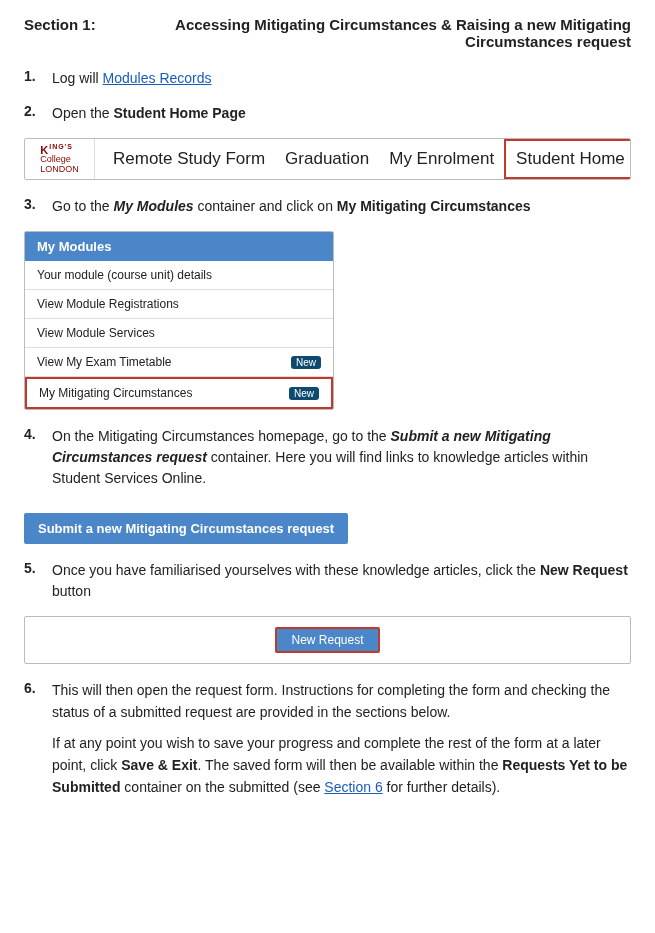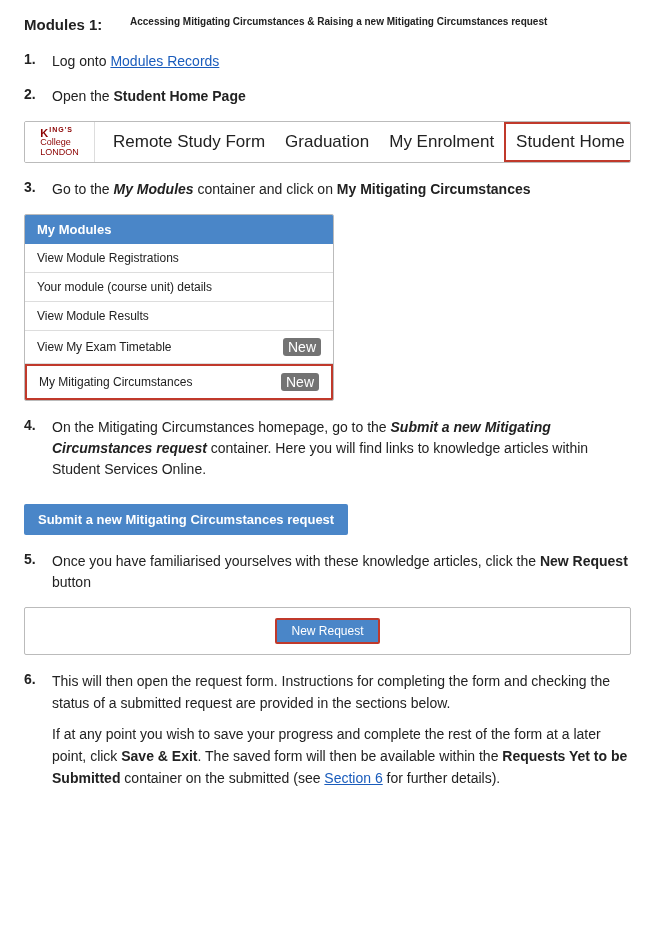--- a/index.html
+++ b/index.html
@@ -19,23 +19,23 @@
       margin-bottom: 18px;
       border-bottom: none;
     }
     .section-label {
       font-size: 15px;
       font-weight: bold;
       white-space: nowrap;
       min-width: 90px;
     }
     .section-title {
-      font-size: 10px;
-      font-weight: bold;
-      text-align: left;
+      font-size: 15px;
+      font-weight: bold;
+      text-align: right;
       flex: 1;
     }
 
     .steps-list {
       list-style: none;
       padding: 0;
       margin: 0;
     }
     .step-item {
       display: flex;
@@ -145,23 +145,23 @@
       align-items: center;
       background: #fff;
     }
     .module-row:last-child {
       border-bottom: none;
     }
     .module-row.highlighted {
       border: 2px solid #c0392b;
     }
     .badge-new {
-      background: #737373;
+      background: #0c4a6e;
       color: #fff;
-      font-size: 14px;
+      font-size: 10px;
       border-radius: 3px;
       padding: 1px 5px;
     }
 
     
     .submit-banner {
       background: #4a86c8;
       color: #fff;
       font-size: 13px;
       font-weight: bold;
@@ -193,31 +193,31 @@
 
     .step6-para {
       margin-bottom: 10px;
       line-height: 1.55;
     }
   </style>
 </head>
 <body>
 
 <div class="section-header">
-  <span class="section-label">Modules 1:</span>
+  <span class="section-label">Section 1:</span>
   <span class="section-title">Accessing Mitigating Circumstances &amp; Raising a new Mitigating Circumstances request</span>
 </div>
 
 <ol class="steps-list">
 
   
   <li class="step-item">
     <span class="step-number">1.</span>
     <span class="step-content">
-      <span>Log onto </span><a href="#">Modules Records</a>
+      <span>Log will </span><a href="#">Modules Records</a>
     </span>
   </li>
 
   
   <li class="step-item">
     <span class="step-number">2.</span>
     <span class="step-content">
       <span>Open the </span><strong>Student Home Page</strong>
     </span>
   </li>
@@ -245,27 +245,27 @@
     <span class="step-number">3.</span>
     <span class="step-content">
       <span>Go to the </span><strong><em>My Modules</em></strong><span> container and click on </span><strong>My Mitigating Circumstances</strong>
     </span>
   </li>
 
   
   <div class="modules-container">
     <div class="modules-header">My Modules</div>
     <div class="module-row">
+      <span>Your module (course unit) details</span>
+    </div>
+    <div class="module-row">
       <span>View Module Registrations</span>
     </div>
     <div class="module-row">
-      <span>Your module (course unit) details</span>
-    </div>
-    <div class="module-row">
-      <span>View Module Results</span>
+      <span>View Module Services</span>
     </div>
     <div class="module-row">
       <span>View My Exam Timetable</span>
       <span class="badge-new">New</span>
     </div>
     <div class="module-row highlighted">
       <span>My Mitigating Circumstances</span>
       <span class="badge-new">New</span>
     </div>
   </div>

